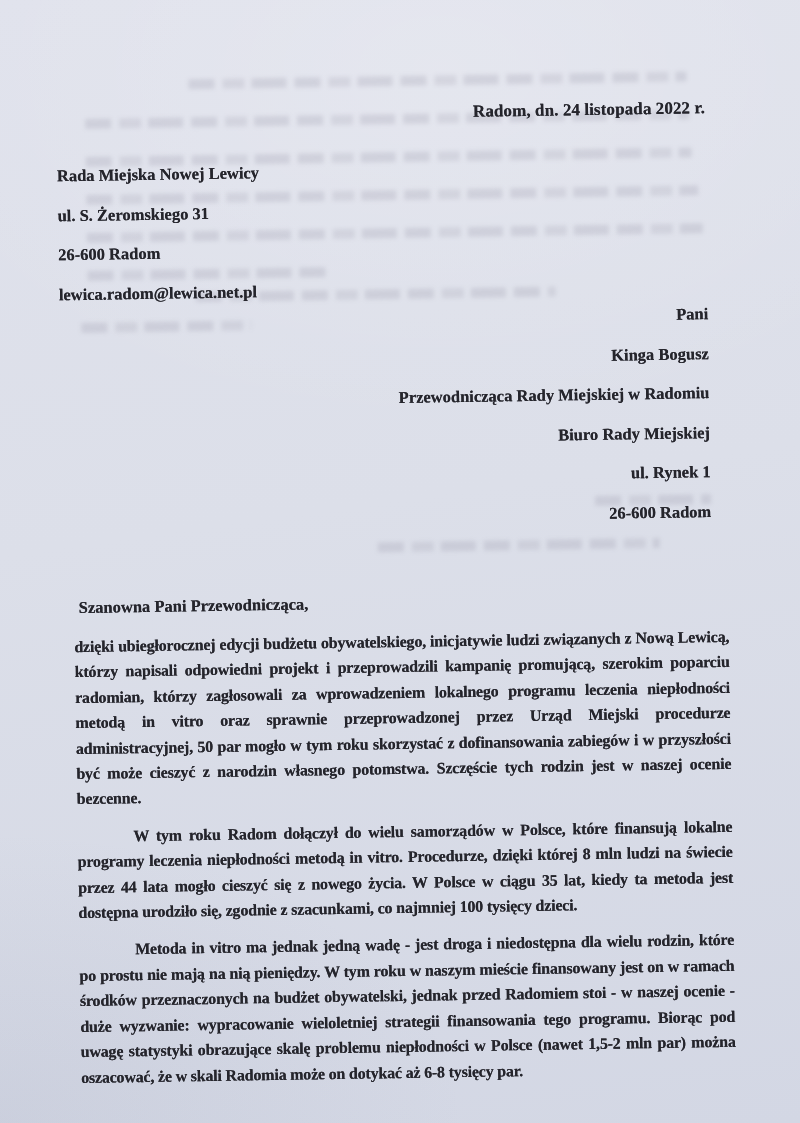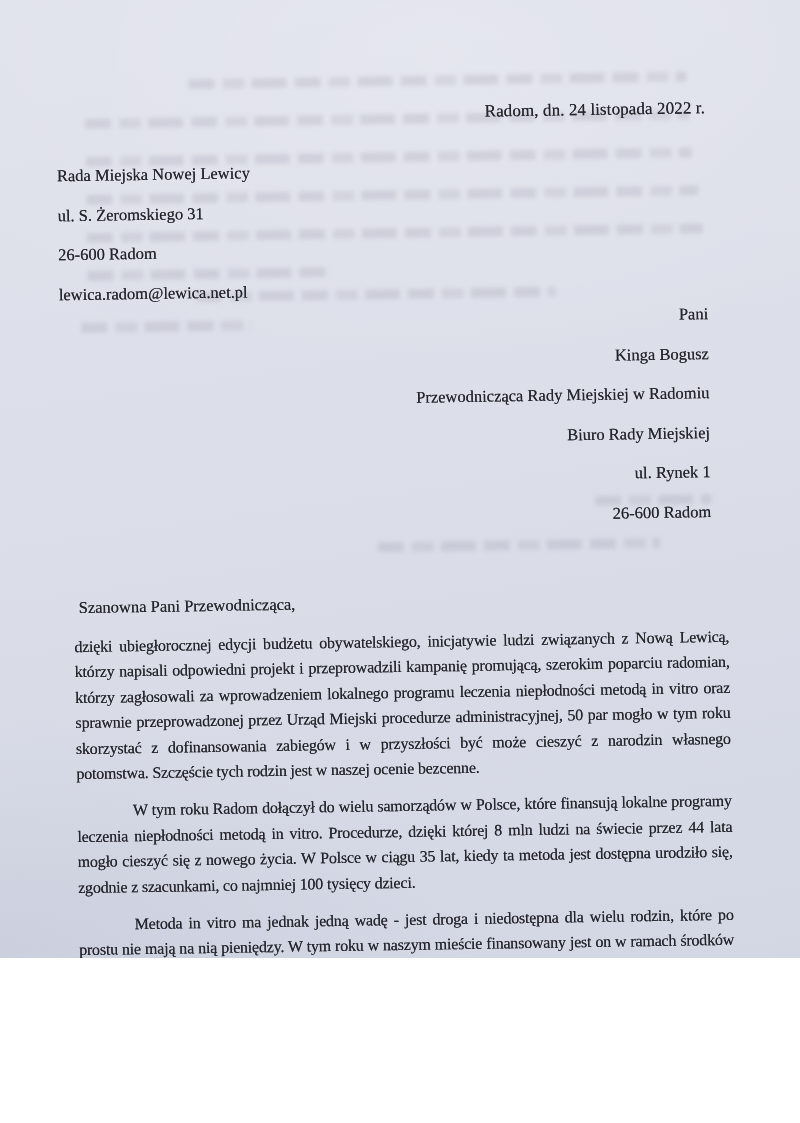--- a/index.html
+++ b/index.html
@@ -3,26 +3,27 @@
 <meta charset="utf-8">
 <style>
   html, body {
     margin: 0; padding: 0;
     width: 800px; height: 1123px;
     overflow: hidden;
     font-family: "Liberation Serif", serif;
   }
   .photo {
     position: relative;
-    width: 800px; height: 958px;
+    width: 800px; height: 1123px;
     background:
       radial-gradient(120% 55% at 55% 6%, rgba(255,255,255,0.18), rgba(255,255,255,0) 60%),
       radial-gradient(90% 40% at 0% 100%, rgba(120,128,155,0.10), rgba(120,128,155,0) 65%),
       linear-gradient(172deg, #e0e2ec 0%, #dcdfe9 45%, #d3d7e4 100%);
     overflow: hidden;
+    font-weight: bold;
   }
   .tilt {
     position: absolute;
     inset: 0;
     transform: rotate(-0.9deg);
     transform-origin: 400px 560px;
   }
   
   .ghost-layer { position: absolute; inset: 0; }
   .ghost-line {

